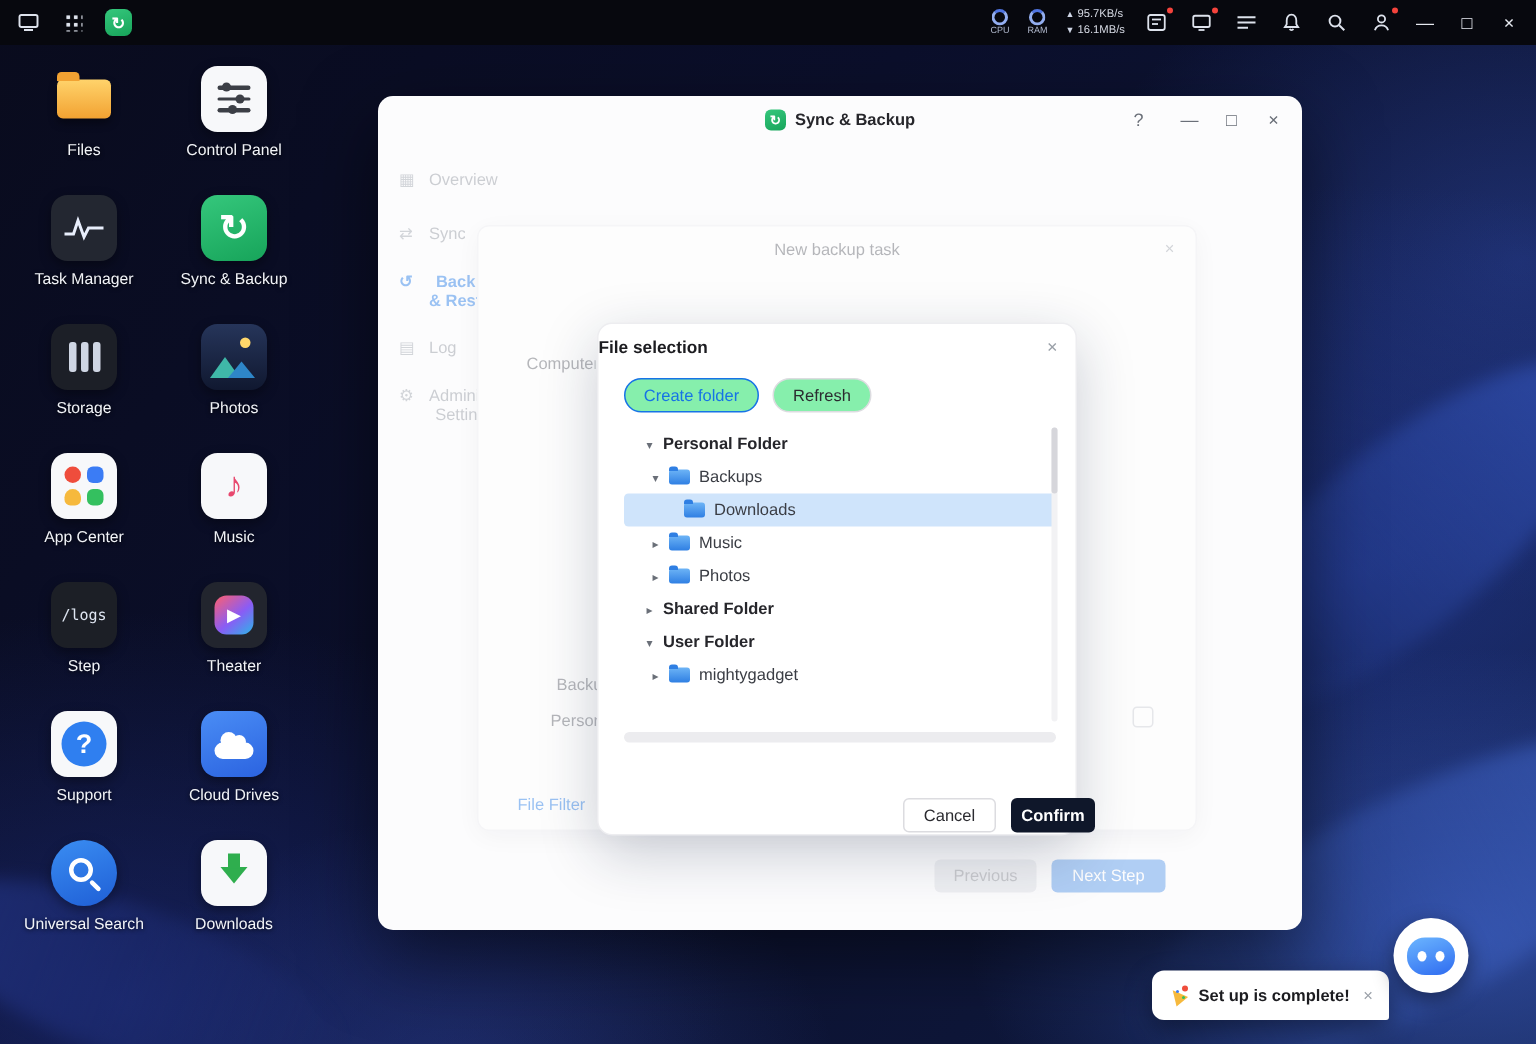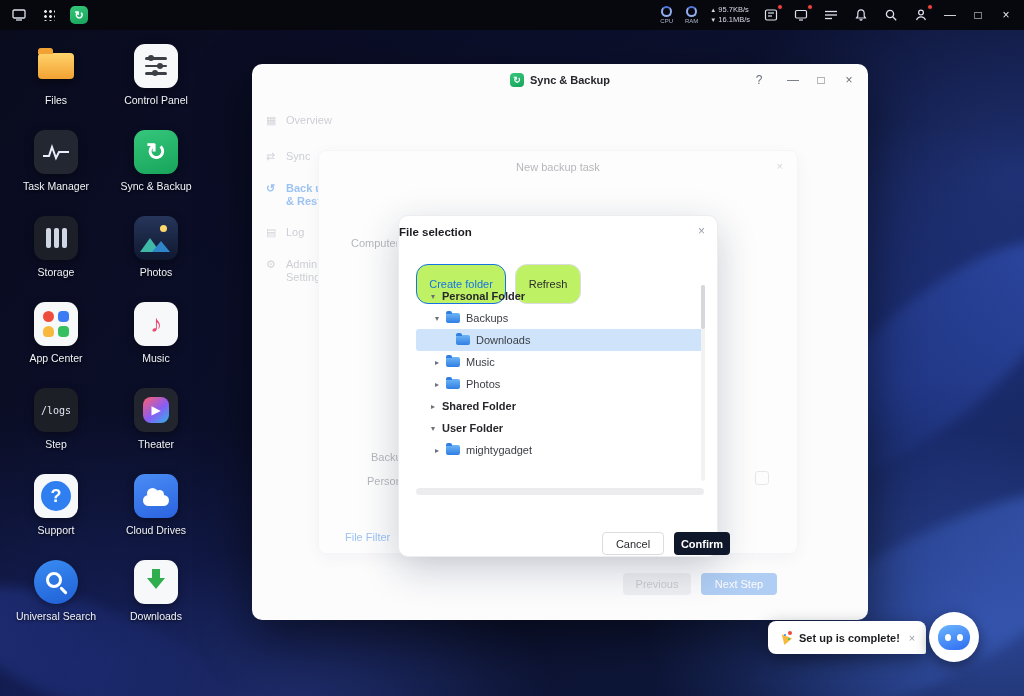--- a/index.html
+++ b/index.html
@@ -89,62 +89,62 @@
   .tb-controls span { cursor:pointer; width:14px; text-align:center; }
   .tb-controls .help { margin-right:6px; }
   .win-body { position:absolute; left:0; right:0; top:32px; bottom:0; }
   .dim { opacity:.42; }
 
   
   .side-item { position:absolute; left:14px; display:flex; gap:7px; color:#8a8f99; font-size:11px; line-height:13px; width:88px; }
   .side-item .s-ico { font-size:11px; flex:0 0 13px; color:#9aa0aa; }
   .side-item.active { color:#1673e6; font-weight:bold; }
   .side-item.active .s-ico { color:#1673e6; }
-  .s-label { overflow:hidden; }
+  .s-label { overflow:hidden;text-align:center; }
 
   
   .task-panel { position:absolute; left:66px; top:54px; width:480px; height:404px; background:#fff; border:1px solid #ededf0; border-radius:8px; box-shadow:0 4px 18px rgba(20,30,60,.10); }
   .tp-title { position:absolute; top:10px; left:0; right:0; text-align:center; font-size:11px; color:#55585f; }
   .tp-close { position:absolute; top:9px; right:14px; font-size:11px; color:#9aa0a8; cursor:pointer; }
   .tp-label { position:absolute; font-size:11px; color:#55585f; white-space:nowrap; overflow:hidden; }
   .tp-computer { left:32px; top:86px; width:46px; }
   .tp-backupd { left:52px; top:300px; width:54px; }
   .tp-person { left:48px; top:324px; width:36px; }
   .tp-checkbox { position:absolute; left:436px; top:320px; width:14px; height:14px; border:1px solid #c9cbd2; border-radius:3px; background:#fff; }
   .tp-filefilter { position:absolute; left:26px; top:380px; font-size:11px; font-weight:normal; color:#1673e6; cursor:pointer; }
   .tp-btn { position:absolute; top:374px; height:22px; border-radius:4px; font-size:11px; display:flex; align-items:center; justify-content:center; cursor:pointer;margin-top:48px; }
   .tp-prev { left:304px; width:68px; background:#dddee4; color:#84878f; }
   .tp-next { left:382px; width:76px; background:#4a8fe8; color:#fff; }
 
   
   .modal { position:absolute; left:146px; top:119px; width:320px; height:342px; background:#fff; border:1px solid #ededf0; border-radius:10px; box-shadow:0 12px 38px rgba(25,35,70,.22); z-index:20; }
   .m-title { position:absolute; top:10px; left:0; right:0; text-align:left; font-size:11.5px; font-weight:bold; color:#1c1c20; }
   .m-close { position:absolute; top:8px; right:12px; font-size:12px; color:#9aa0a8; cursor:pointer; }
-  .m-btn { position:absolute; top:48px; height:40px; border-radius:12px; font-size:11px; display:flex; align-items:center; justify-content:center; cursor:pointer; background:#bef264; }
+  .m-btn { position:absolute; top:36px; height:23px; border-radius:12px; font-size:11px; display:flex; align-items:center; justify-content:center; cursor:pointer; background:#86efac; }
   .m-create { left:17px; width:90px; border:1px solid #1673e6; color:#1673e6; }
   .m-refresh { left:116px; width:66px; border:1px solid #dcdce0; color:#2b2b30; }
   .tree { position:absolute; left:17px; top:69px; width:288px; }
   .trow { height:22px; display:flex; align-items:center; font-size:11px; color:#3a3d44; cursor:pointer; border-radius:3px; }
   .trow.bold .tlabel { font-weight:bold; color:#26262b; }
   .trow.lvl0 { padding-left:12px; }
   .trow.lvl1 { padding-left:16px; }
   .trow.lvl2 { padding-left:40px; }
   .trow.selected { background:#cfe4fb; }
   .caret { width:10px; margin-right:4px; font-size:8px; color:#6a6f78; text-align:center; flex:0 0 10px; }
   .tfolder { position:relative; width:14px; height:10px; border-radius:2px; background:linear-gradient(180deg,#6db4f6,#2f7fe3); flex:0 0 14px; margin-right:6px; }
   .tfolder::before { content:""; position:absolute; top:-2px; left:0; width:6px; height:3px; border-radius:2px 2px 0 0; background:#2f7fe3; }
   .vscroll { position:absolute; right:12px; top:69px; width:4px; height:196px; border-radius:2px; background:#f2f2f4; }
   .vthumb { position:absolute; top:0; left:0; width:4px; height:44px; border-radius:2px; background:#d6d6db; }
   .hscroll { position:absolute; left:17px; top:272px; width:288px; height:7px; border-radius:4px; background:#ececef; }
   .m-foot-btn { position:absolute; top:316px; height:23px; border-radius:4px; font-size:11px; display:flex; align-items:center; justify-content:center; cursor:pointer;margin-left:28px; }
   .m-cancel { left:175px; width:62px; background:#fff; border:1px solid #dcdce0; color:#2b2b30; }
   .m-confirm { left:247px; width:56px; background:#0f172a; color:#fff; font-weight:bold; }
 
   
-  .toast { position:absolute; left:768px; top:621px; height:33px; background:#fff; border-radius:8px 8px 2px 8px; box-shadow:0 6px 18px rgba(0,0,0,.4); display:flex; align-items:center; gap:7px; padding:15px 11px; z-index:30; }
+  .toast { position:absolute; left:768px; top:647px; height:33px; background:#fff; border-radius:8px 8px 2px 8px; box-shadow:0 6px 18px rgba(0,0,0,.4); display:flex; align-items:center; gap:7px; padding:15px 11px; z-index:30; }
   .popper { position:relative; width:13px; height:13px; flex:0 0 13px; }
   .popper::before { content:""; position:absolute; left:1px; bottom:1px; width:0; height:0; border-left:5px solid transparent; border-right:5px solid transparent; border-bottom:10px solid #f6b93d; transform:rotate(-40deg); }
   .popper::after { content:""; position:absolute; right:0; top:0; width:4px; height:4px; border-radius:50%; background:#ef4d3c; box-shadow:-5px 2px 0 -1px #3b7cf5, -1px 6px 0 -1px #34c05f; }
   .toast-text { font-size:11px; font-weight:bold; color:#1c1c20; white-space:nowrap; }
   .toast-close { font-size:11px; color:#9aa0a8; cursor:pointer; margin-left:2px; }
   .bot { position:absolute; left:929px; top:612px; width:50px; height:50px; border-radius:50%; background:#fff; box-shadow:0 5px 14px rgba(0,0,0,.45); display:flex; align-items:center; justify-content:center; z-index:31; cursor:pointer; }
   .bot-head { position:relative; width:32px; height:25px; border-radius:12px; background:linear-gradient(160deg,#6cb6ff,#2e6bf0); }
   .bot-head::before, .bot-head::after { content:""; position:absolute; top:9px; width:6px; height:7px; border-radius:50%; background:#fff; }
   .bot-head::before { left:7px; } .bot-head::after { right:7px; }
 

